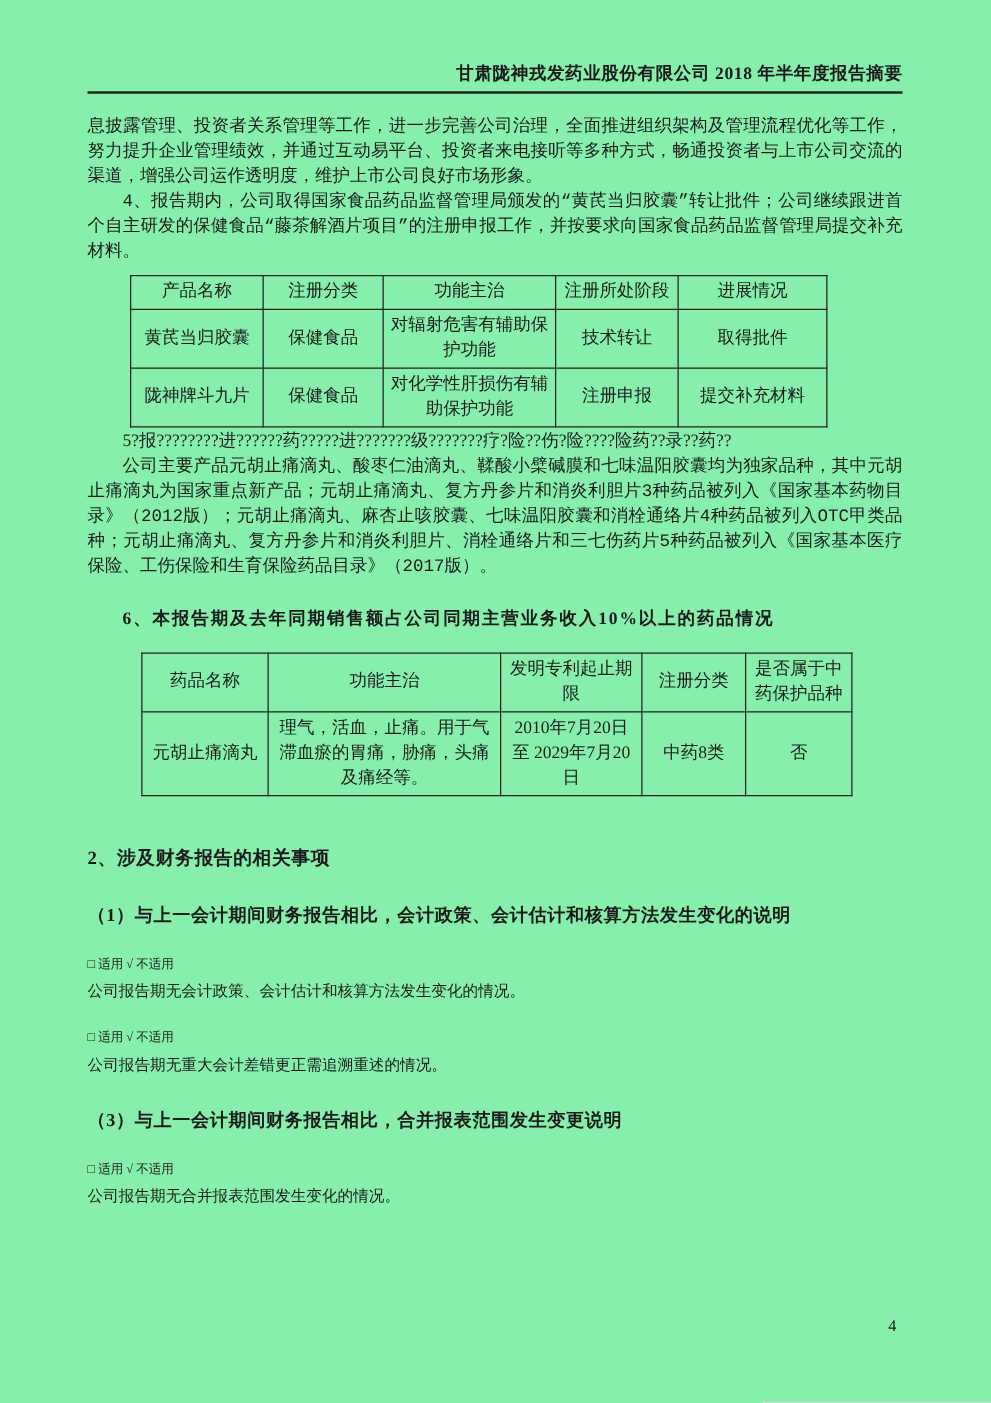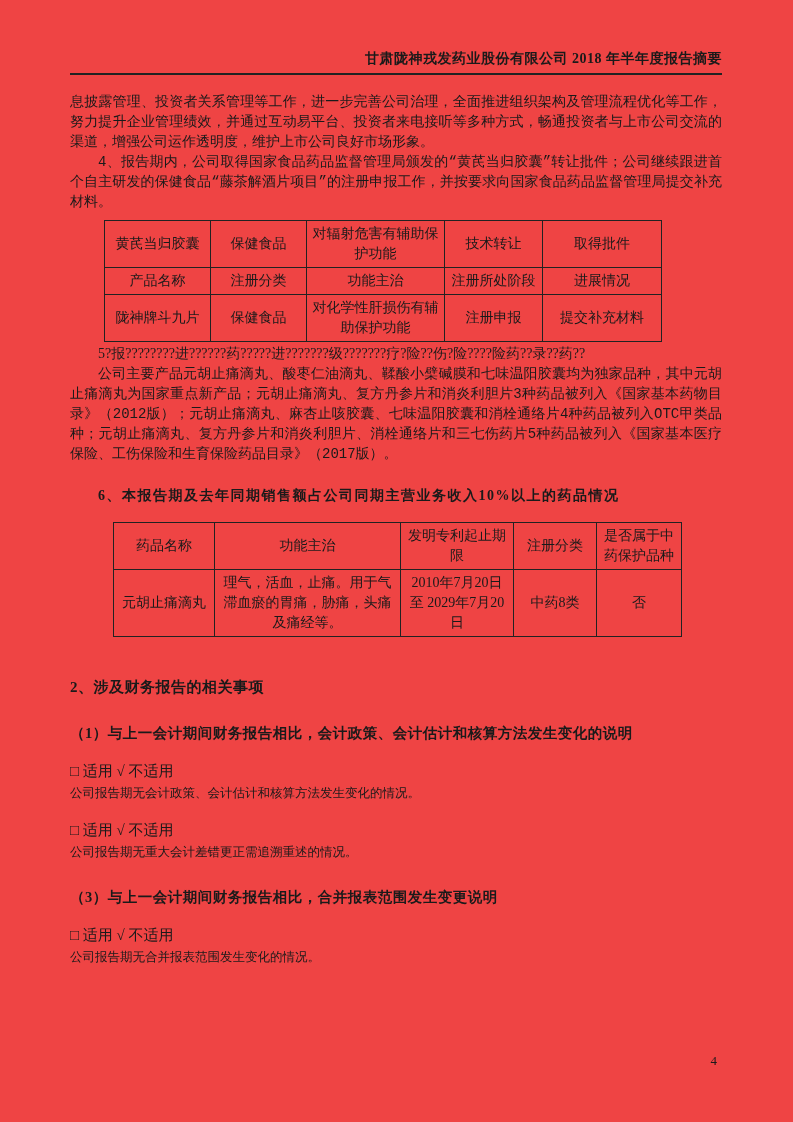--- a/index.html
+++ b/index.html
@@ -1,21 +1,21 @@
 <!DOCTYPE html>
 <html><head>
 <meta charset="utf-8">
 <style>
   * { margin:0; padding:0; box-sizing:border-box; }
   html,body { background:#e8e8e8; }
   .page {
     position:relative;
     width:793px; height:1122px;
     margin:0 auto;
-    background:#ef4444;
+    background:#86efac;
     font-family:"Liberation Serif","DejaVu Serif",serif;
     color:#1a1a1a;
     overflow:hidden;
   }
   .header {
     margin:0 71px 0 70px;
     padding-top:50px;
     padding-bottom:5px;
     text-align:right;
     font-size:14px;
@@ -62,21 +62,21 @@
     letter-spacing:0.5px;
   }
   .sub-heading {
     margin-top:26px;
     font-size:14.5px;
     font-weight:bold;
     letter-spacing:0.5px;
   }
   .applicability {
     margin-top:20px;
-    font-size:15px;
+    font-size:10px;
     line-height:17px;
   }
   .note {
     margin-top:5px;
     font-size:12.5px;
     line-height:17px;
   }
   .page-number {
     position:absolute;
     right:76px;
@@ -100,32 +100,32 @@
     <table class="doc-table t1">
       <colgroup>
         <col style="width:106px">
           <col style="width:96px">
           <col style="width:138px">
           <col style="width:98px">
           <col style="width:119px">
       </colgroup>
       <tbody>
         <tr>
+          <td>产品名称</td>
+          <td>注册分类</td>
+          <td>功能主治</td>
+          <td>注册所处阶段</td>
+          <td>进展情况</td>
+        </tr>
+        <tr>
           <td>黄芪当归胶囊</td>
           <td>保健食品</td>
           <td>对辐射危害有辅助保护功能</td>
           <td>技术转让</td>
           <td>取得批件</td>
-        </tr>
-        <tr>
-          <td>产品名称</td>
-          <td>注册分类</td>
-          <td>功能主治</td>
-          <td>注册所处阶段</td>
-          <td>进展情况</td>
         </tr>
         <tr>
           <td>陇神牌斗九片</td>
           <td>保健食品</td>
           <td>对化学性肝损伤有辅助保护功能</td>
           <td>注册申报</td>
           <td>提交补充材料</td>
         </tr>
       </tbody>
     </table>

